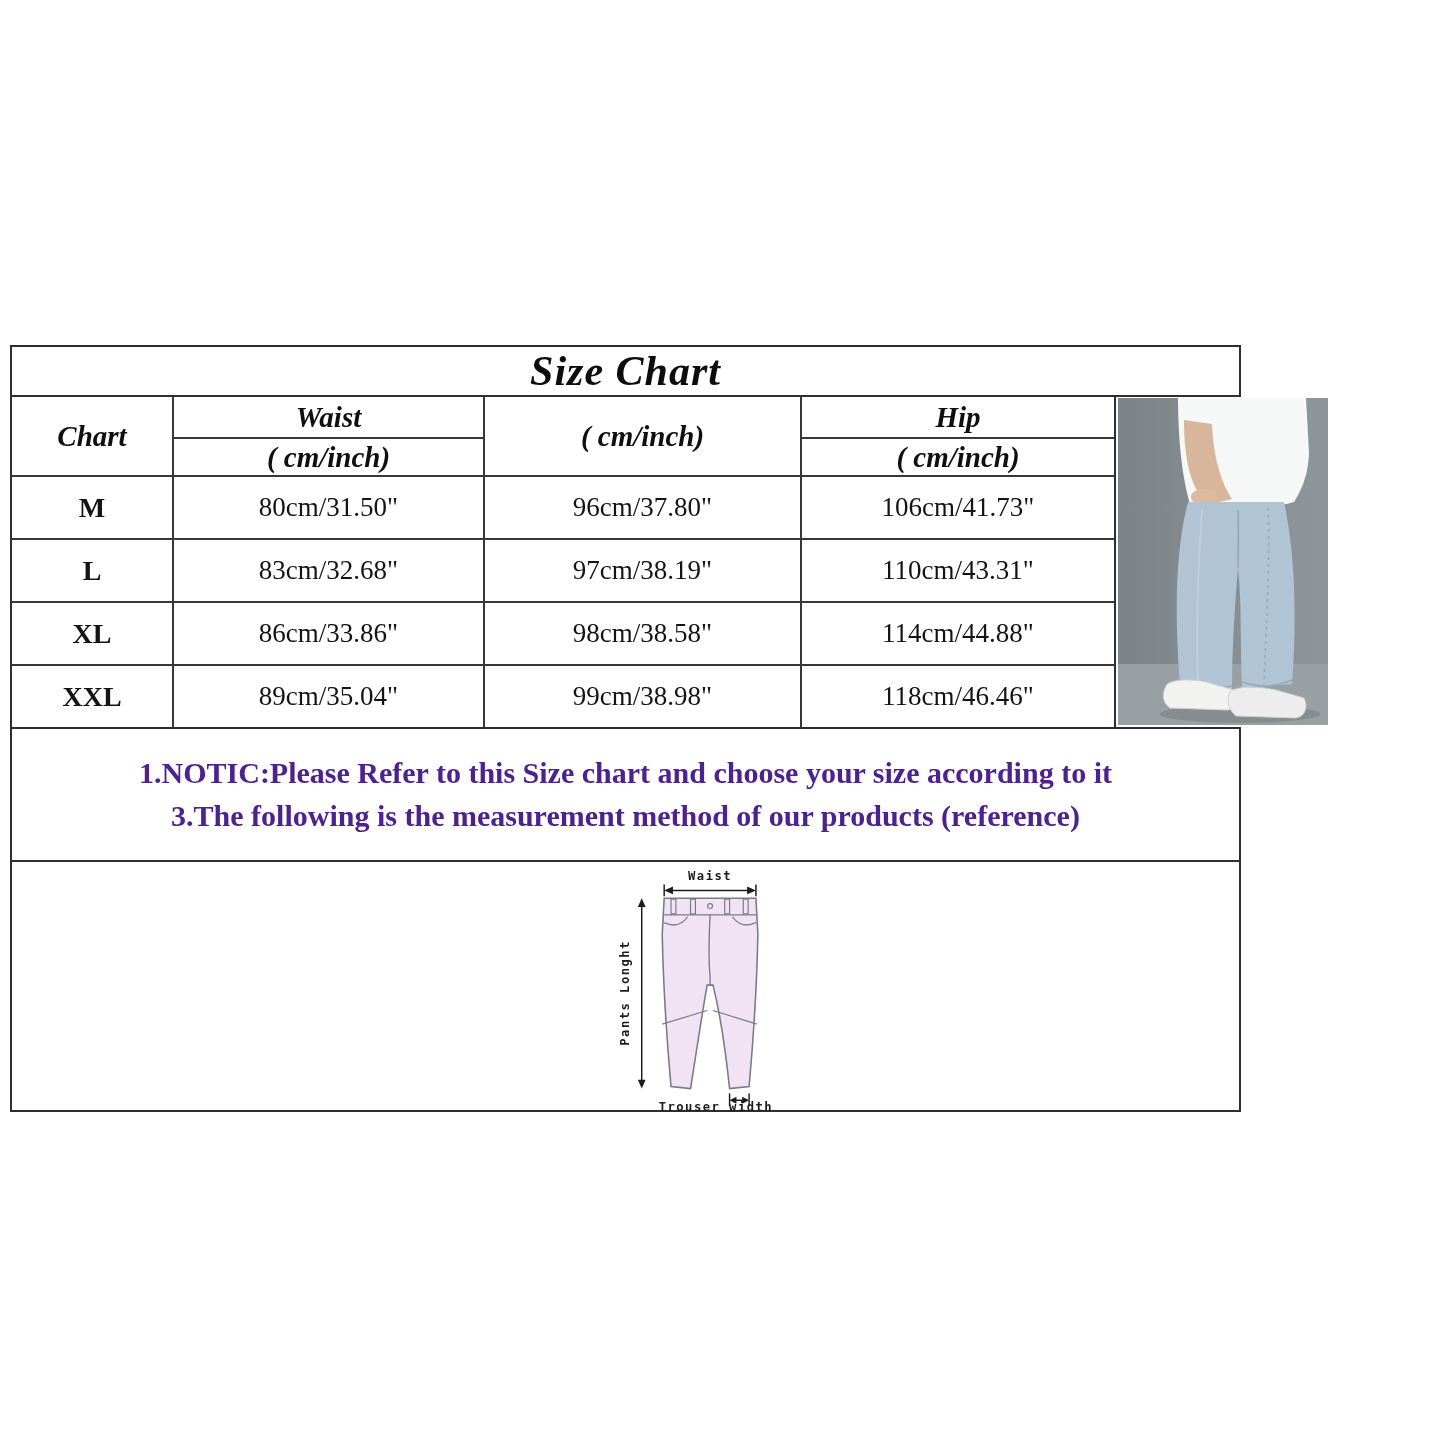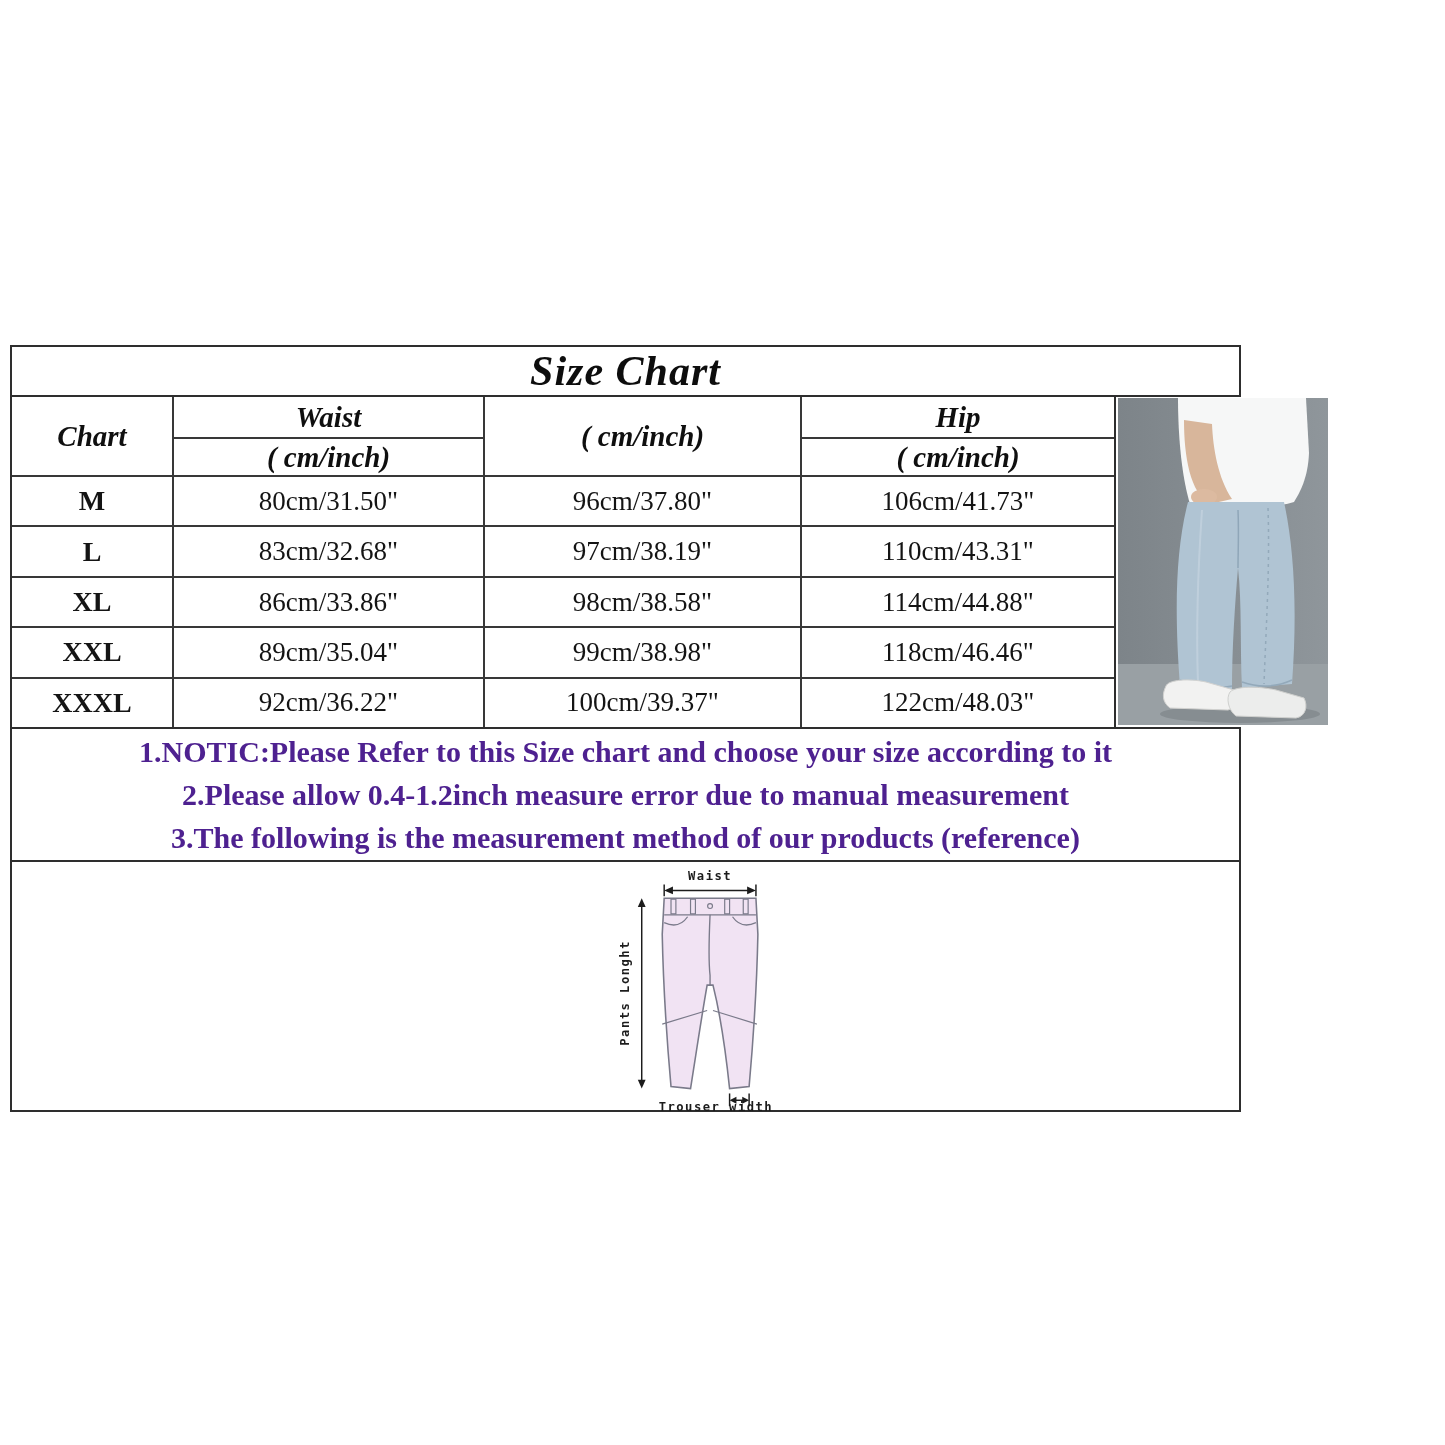--- a/index.html
+++ b/index.html
@@ -100,26 +100,20 @@
             <div class="td col-waist">86cm/33.86"</div>
             <div class="td col-length">98cm/38.58"</div>
             <div class="td col-hip">114cm/44.88"</div>
           </div>
           <div class="t-row">
             <div class="td td-size col-size">XXL</div>
             <div class="td col-waist">89cm/35.04"</div>
             <div class="td col-length">99cm/38.98"</div>
             <div class="td col-hip">118cm/46.46"</div>
           </div>
-          <div class="t-row">
-            <div class="td td-size col-size">XXXL</div>
-            <div class="td col-waist">92cm/36.22"</div>
-            <div class="td col-length">100cm/39.37"</div>
-            <div class="td col-hip">122cm/48.03"</div>
-          </div>
         </div>
       </div>
 
       <div class="photos">
         <div class="photo-main">
           <svg viewBox="0 0 210 327" preserveAspectRatio="none">
             <defs>
               <linearGradient id="wall" x1="0" y1="0" x2="1" y2="0">
                 <stop offset="0" stop-color="#7d8489"></stop>
                   <stop offset="1" stop-color="#8f969b"></stop>
@@ -175,21 +169,20 @@
               <path d="M56,91 L68,91 L70,100 L55,100 Z" fill="#25272a"></path>
               <rect x="38" y="97" width="33" height="3" fill="#e8e9e8"></rect>
             </svg>
           </div>
         </div>
       </div>
     </div>
 
     <div class="notes-row">
       <div class="note-line">1.NOTIC:Please Refer to this Size chart and choose your size according to it</div>
-      <div class="note-line">2.Please allow 0.4-1.2inch measure error due to manual measurement</div>
       <div class="note-line">3.The following is the measurement method of our products (reference)</div>
     </div>
 
     <div class="diagram-row">
       <div class="diagram-wrap">
         <svg viewBox="0 0 205 252">
           <text class="diag-label" x="100" y="14" text-anchor="middle">Waist</text>
           <line x1="53" y1="19" x2="53" y2="31" stroke="#1c1c1c" stroke-width="1.5"></line>
           <line x1="147" y1="19" x2="147" y2="31" stroke="#1c1c1c" stroke-width="1.5"></line>
           <line x1="58" y1="25" x2="142" y2="25" stroke="#1c1c1c" stroke-width="1.5"></line>

